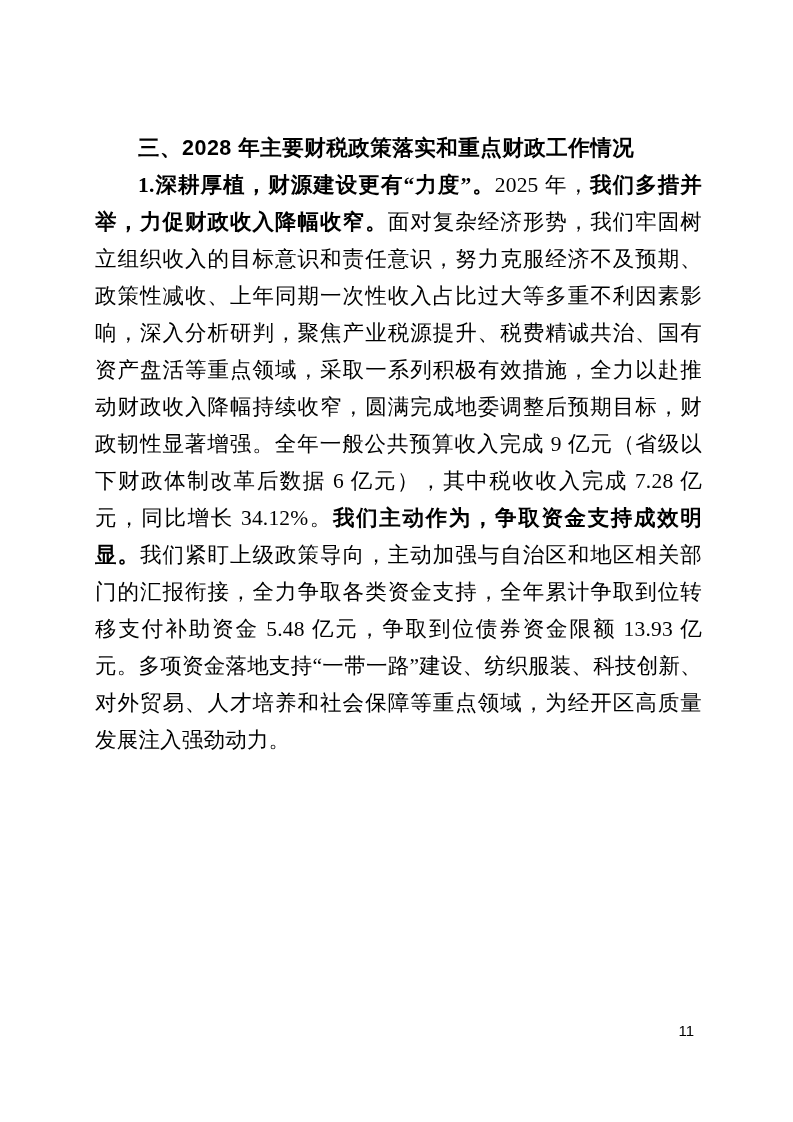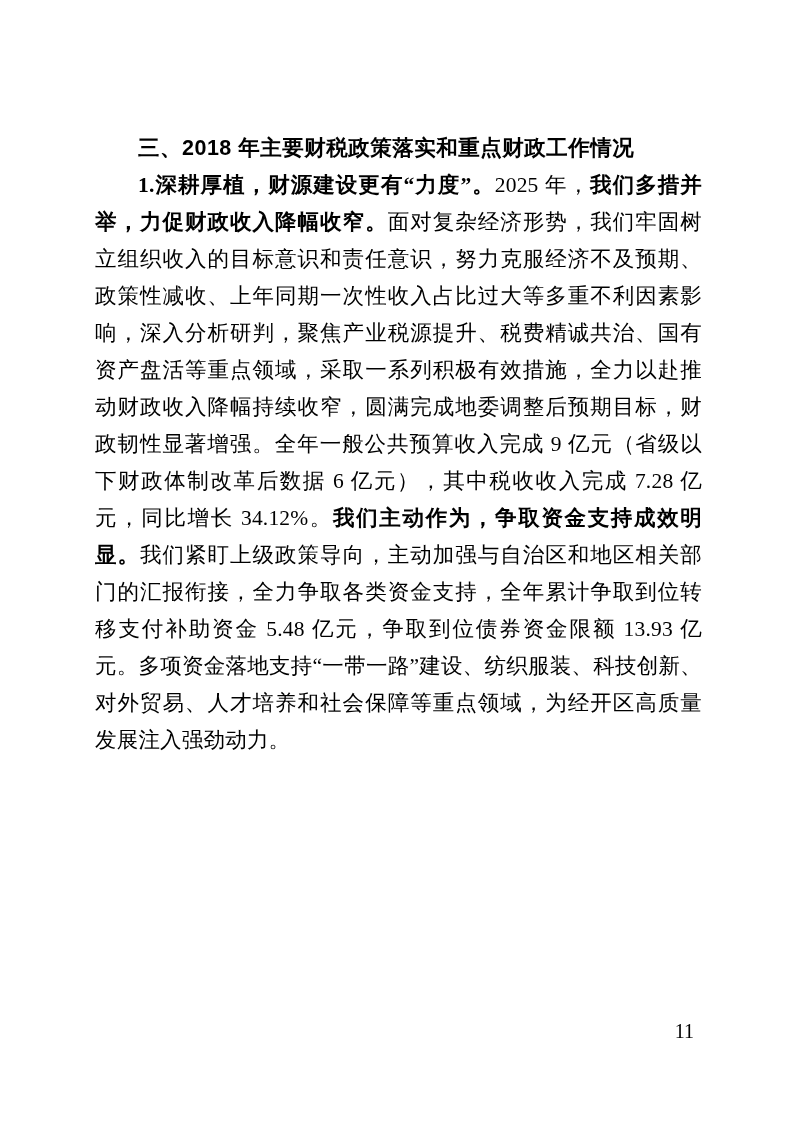--- a/index.html
+++ b/index.html
@@ -30,26 +30,26 @@
     font-weight: bold;
     font-family: "Liberation Sans", "DejaVu Sans", sans-serif;
     letter-spacing: 0.5px;
   }
   .run { font-weight: normal; }
   .run.bold { font-weight: bold; }
   .page-number {
     position: absolute;
     top: 1019px;
     right: 99px;
-    font-size: 20px;
+    font-size: 15px;
     line-height: 24px;
-    font-family: Liberation Serif, serif;
+    font-family: Liberation Sans, sans-serif;
   }
 </style>
 </head>
 <body>
 
 <div class="doc-body" id="doc-body">
-    <p class="para heading indent"><span class="run bold">三、2018 年主要财税政策落实和重点财政工作情况</span></p>
+    <p class="para heading indent"><span class="run bold">三、2028 年主要财税政策落实和重点财政工作情况</span></p>
     <p class="para body indent"><span class="run bold">1.深耕厚植，财源建设更有“力度”。</span><span class="run">2025 年，</span><span class="run bold">我们多措并举，力促财政收入降幅收窄。</span><span class="run">面对复杂经济形势，我们牢固树立组织收入的目标意识和责任意识，努力克服经济不及预期、政策性减收、上年同期一次性收入占比过大等多重不利因素影响，深入分析研判，聚焦产业税源提升、税费精诚共治、国有资产盘活等重点领域，采取一系列积极有效措施，全力以赴推动财政收入降幅持续收窄，圆满完成地委调整后预期目标，财政韧性显著增强。全年一般公共预算收入完成 9 亿元（省级以下财政体制改革后数据 6 亿元），其中税收收入完成 7.28 亿元，同比增长 34.12%。</span><span class="run bold">我们主动作为，争取资金支持成效明显。</span><span class="run">我们紧盯上级政策导向，主动加强与自治区和地区相关部门的汇报衔接，全力争取各类资金支持，全年累计争取到位转移支付补助资金 5.48 亿元，争取到位债券资金限额 13.93 亿元。多项资金落地支持“一带一路”建设、纺织服装、科技创新、对外贸易、人才培养和社会保障等重点领域，为经开区高质量发展注入强劲动力。</span></p>
   </div>
 
 <div class="page-number">11</div>
 
 </body></html>

